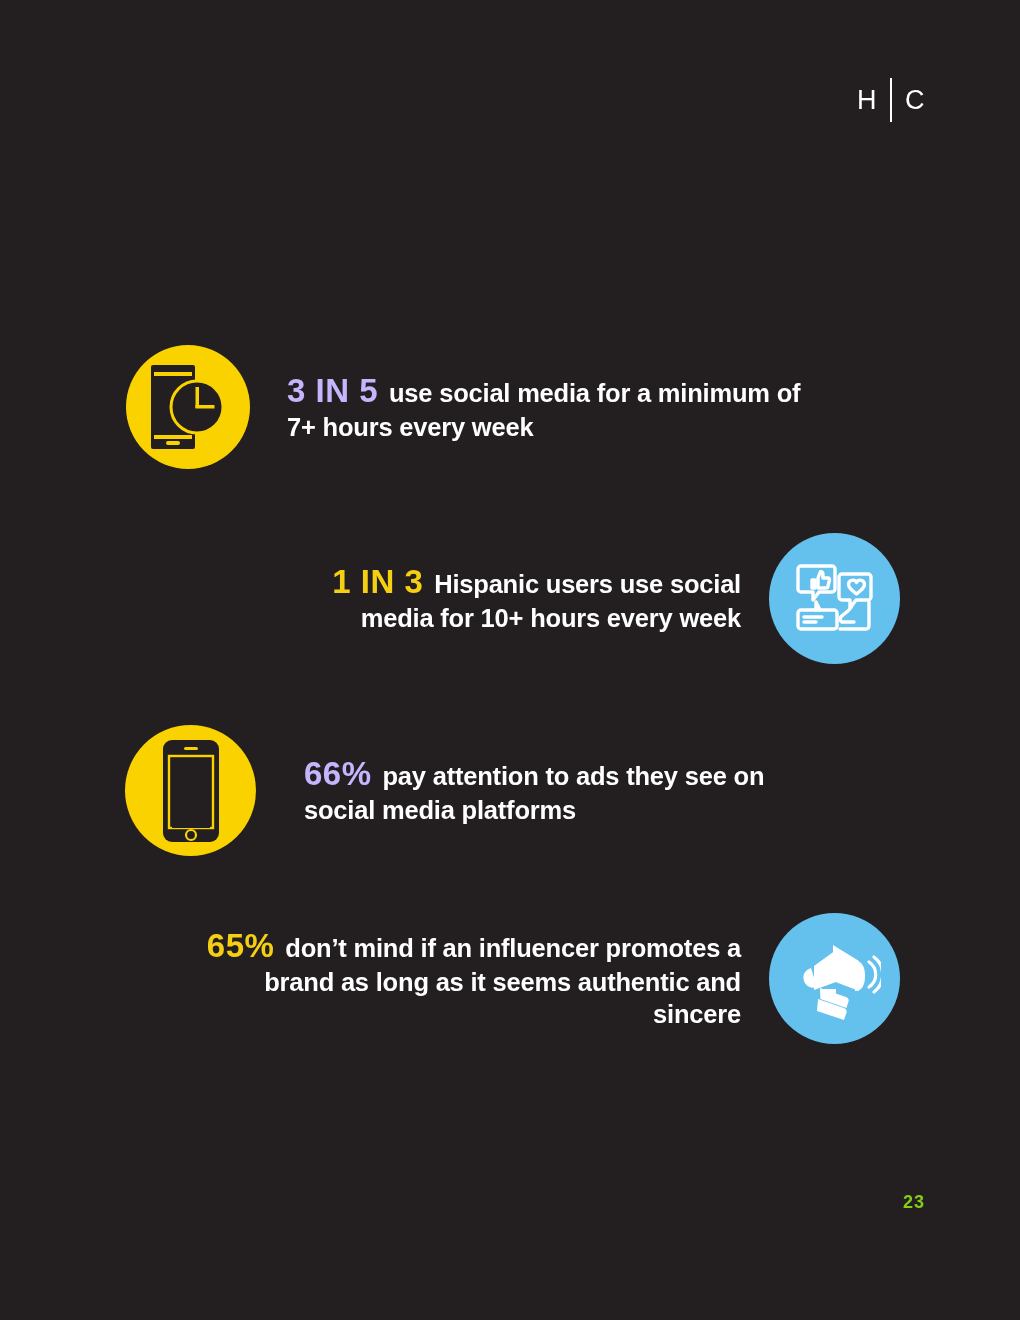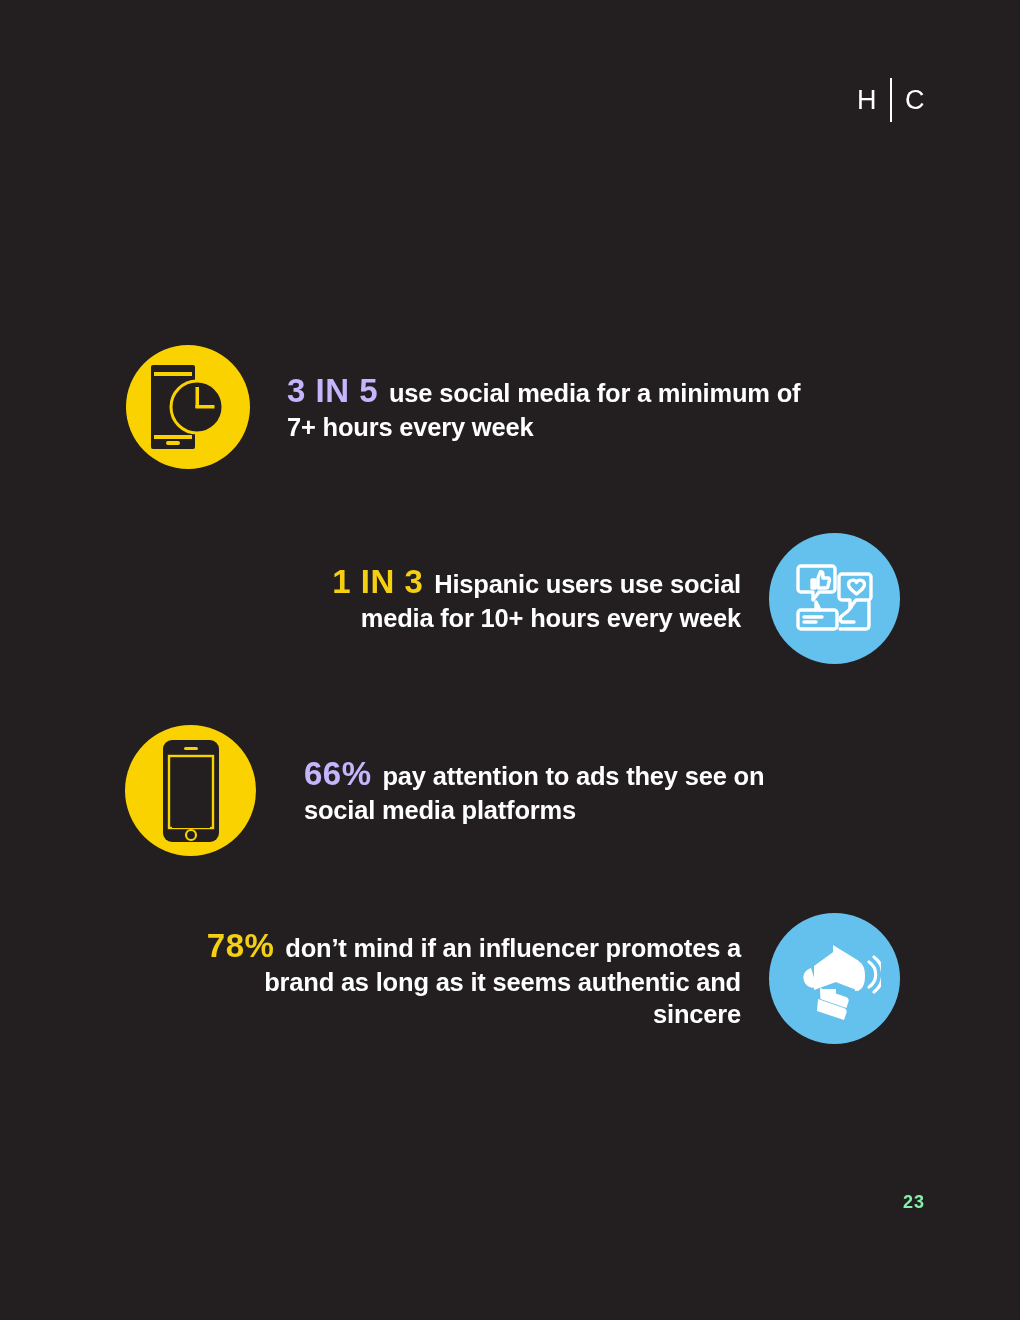--- a/index.html
+++ b/index.html
@@ -125,21 +125,21 @@
     width: 560px;
     margin-right: 28px;
   }
   #row-4 .icon-circle { width: 131px; height: 131px; }
 
   
   .page-number {
     position: absolute;
     right: 95px;
     top: 1192px;
-    color: #86efac;
+    color: #84cc16;
     font-size: 18px;
     font-weight: bold;
     letter-spacing: 1px;
     font-family: "Liberation Sans", sans-serif;
   }
 
   svg { display: block; }
 </style>
 </head>
 <body>
@@ -211,21 +211,21 @@
         <circle cx="30" cy="97" r="5" fill="none" stroke="#f9d200" stroke-width="2.2"></circle>
       </svg>
     </div>
     <div class="stat-text">
       <span class="big blue">66%</span><span> pay attention to ads they see on social media platforms</span>
     </div>
   </div>
 
   <div class="stat-row" id="row-4">
     <div class="stat-text">
-      <span class="big yellow">78%</span><span> don’t mind if an influencer promotes a brand as long as it seems authentic and sincere</span>
+      <span class="big yellow">65%</span><span> don’t mind if an influencer promotes a brand as long as it seems authentic and sincere</span>
     </div>
     <div class="icon-circle circle-blue">
       <svg width="92" height="92" viewBox="0 0 92 92">
         <g fill="#ffffff">
 
           <path d="M44 12 L70 28 L70 58 L44 48 Z"></path>
 
           <path d="M66 28 c 7 0 10 6 10 15 c 0 9 -3 15 -10 15 z"></path>
 
           <path d="M25 33 L47 17 L47 49 L25 57 Z"></path>

